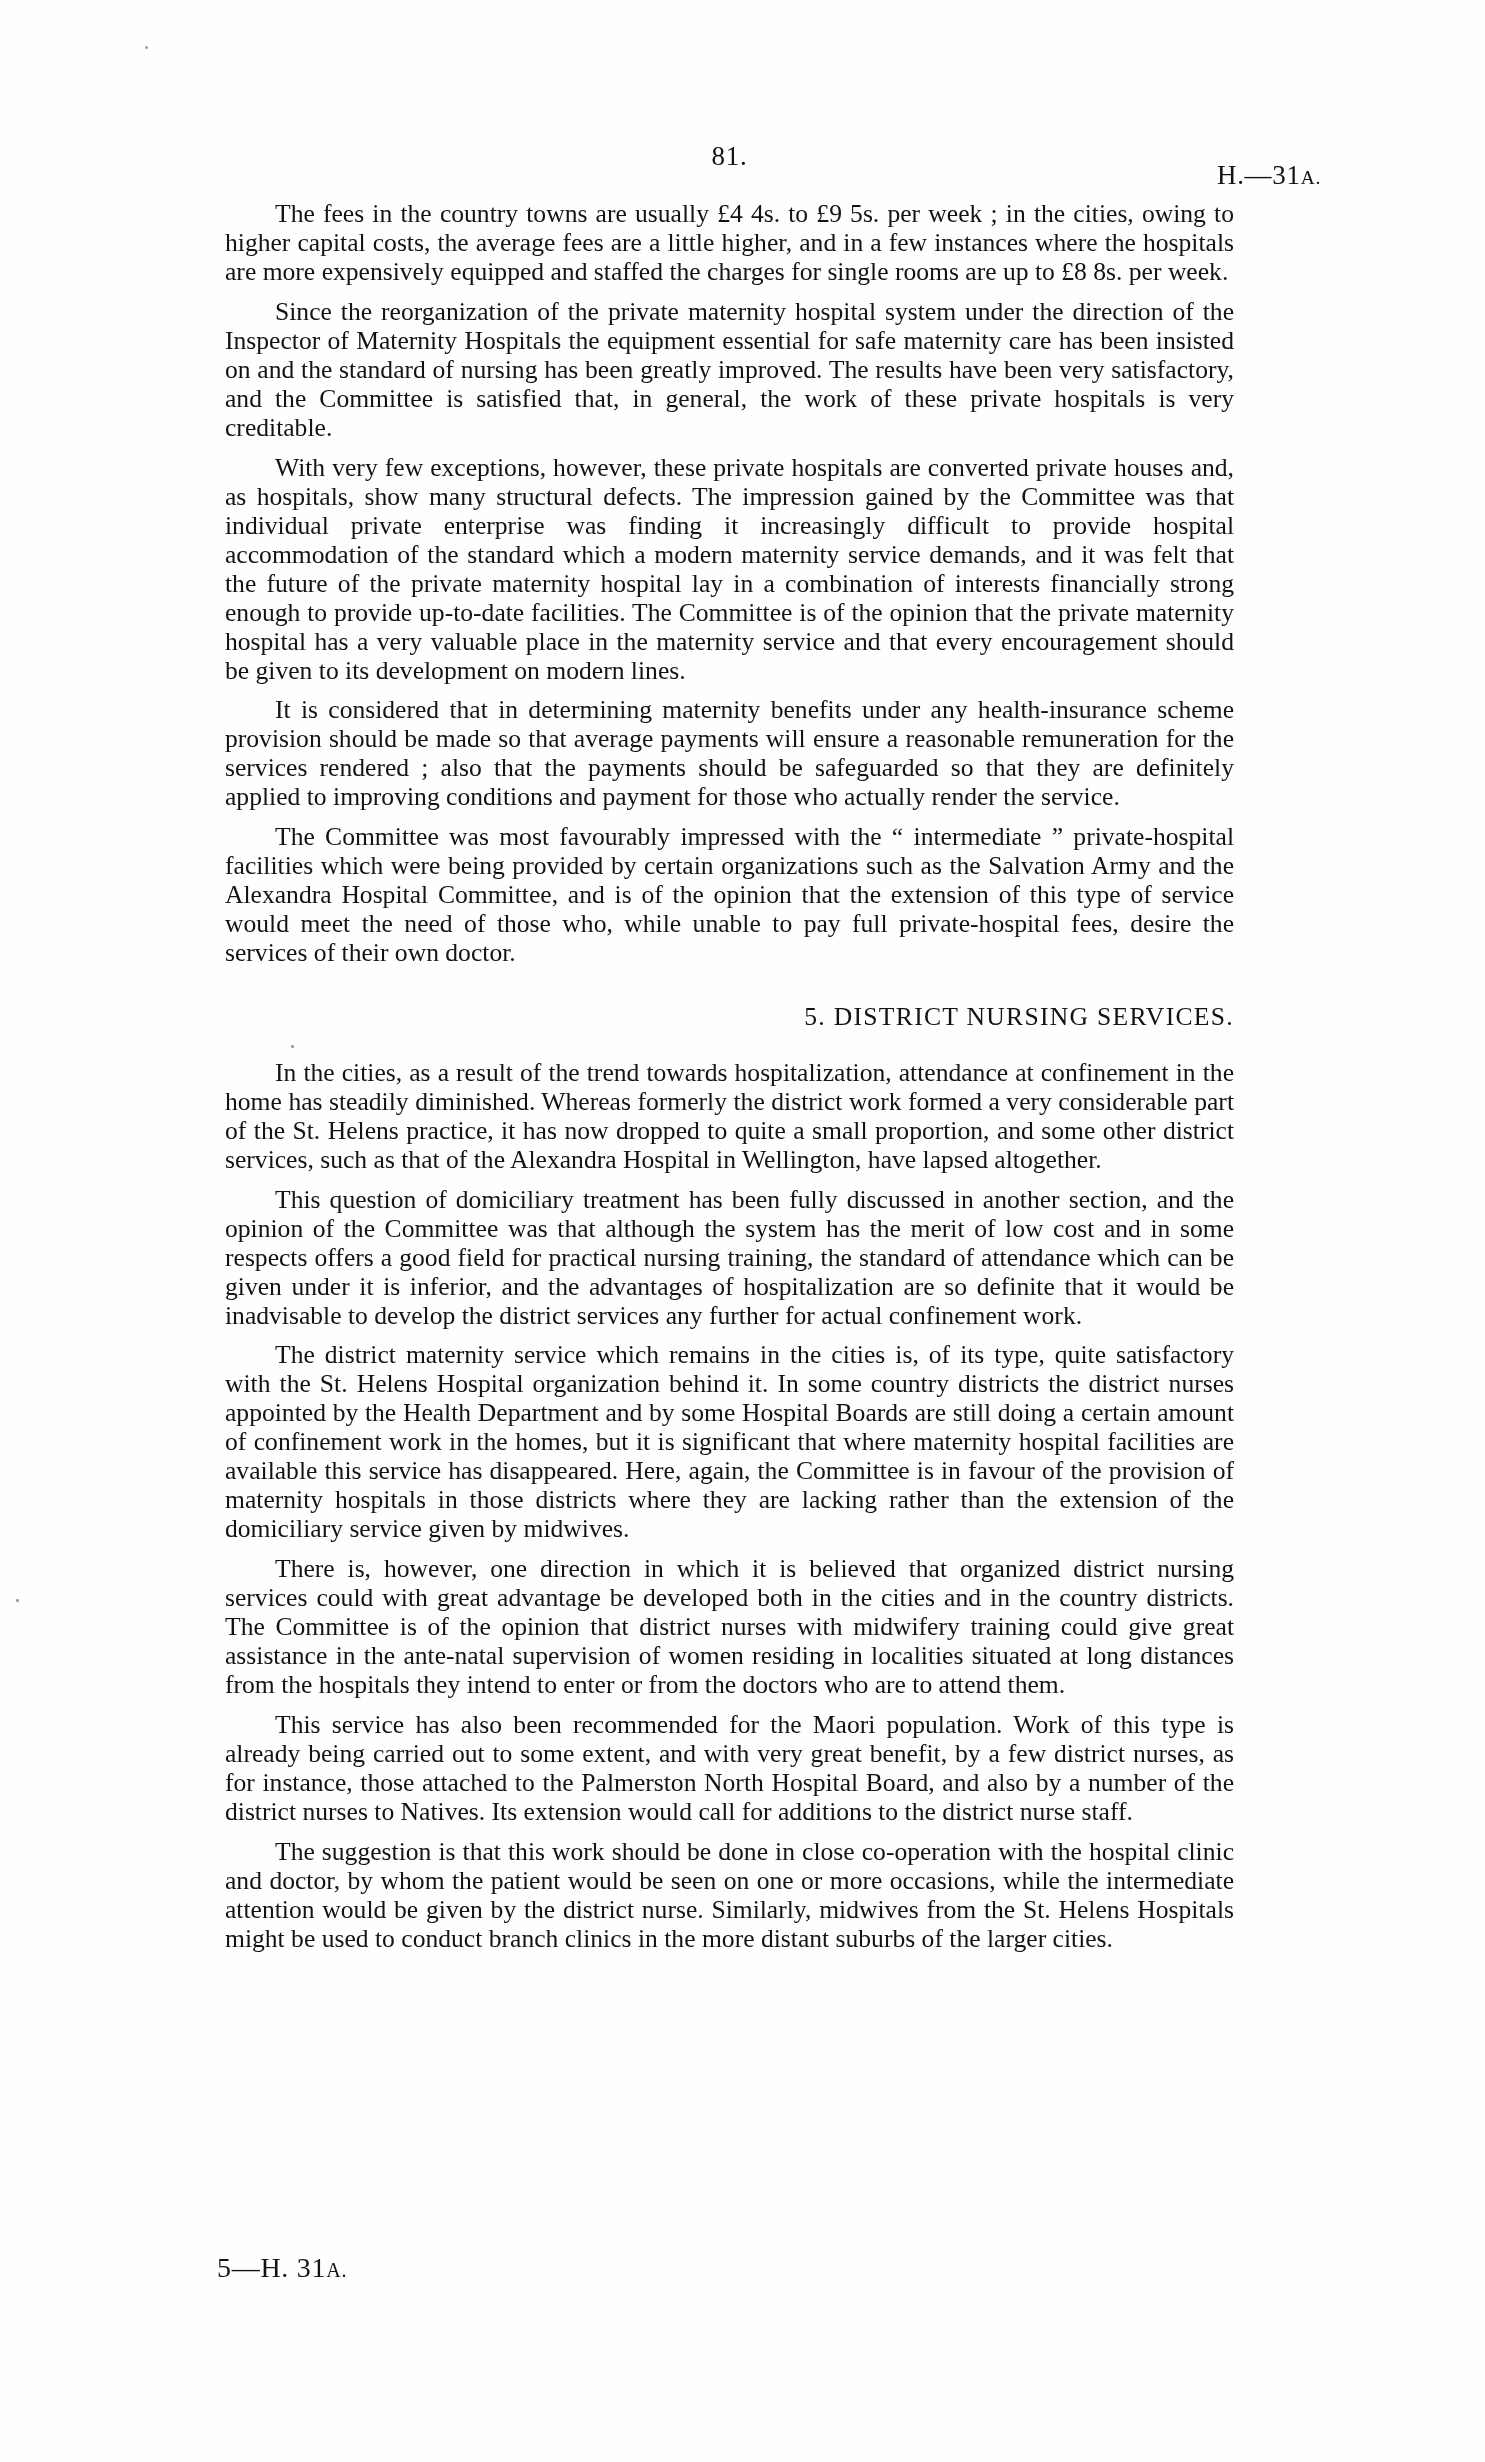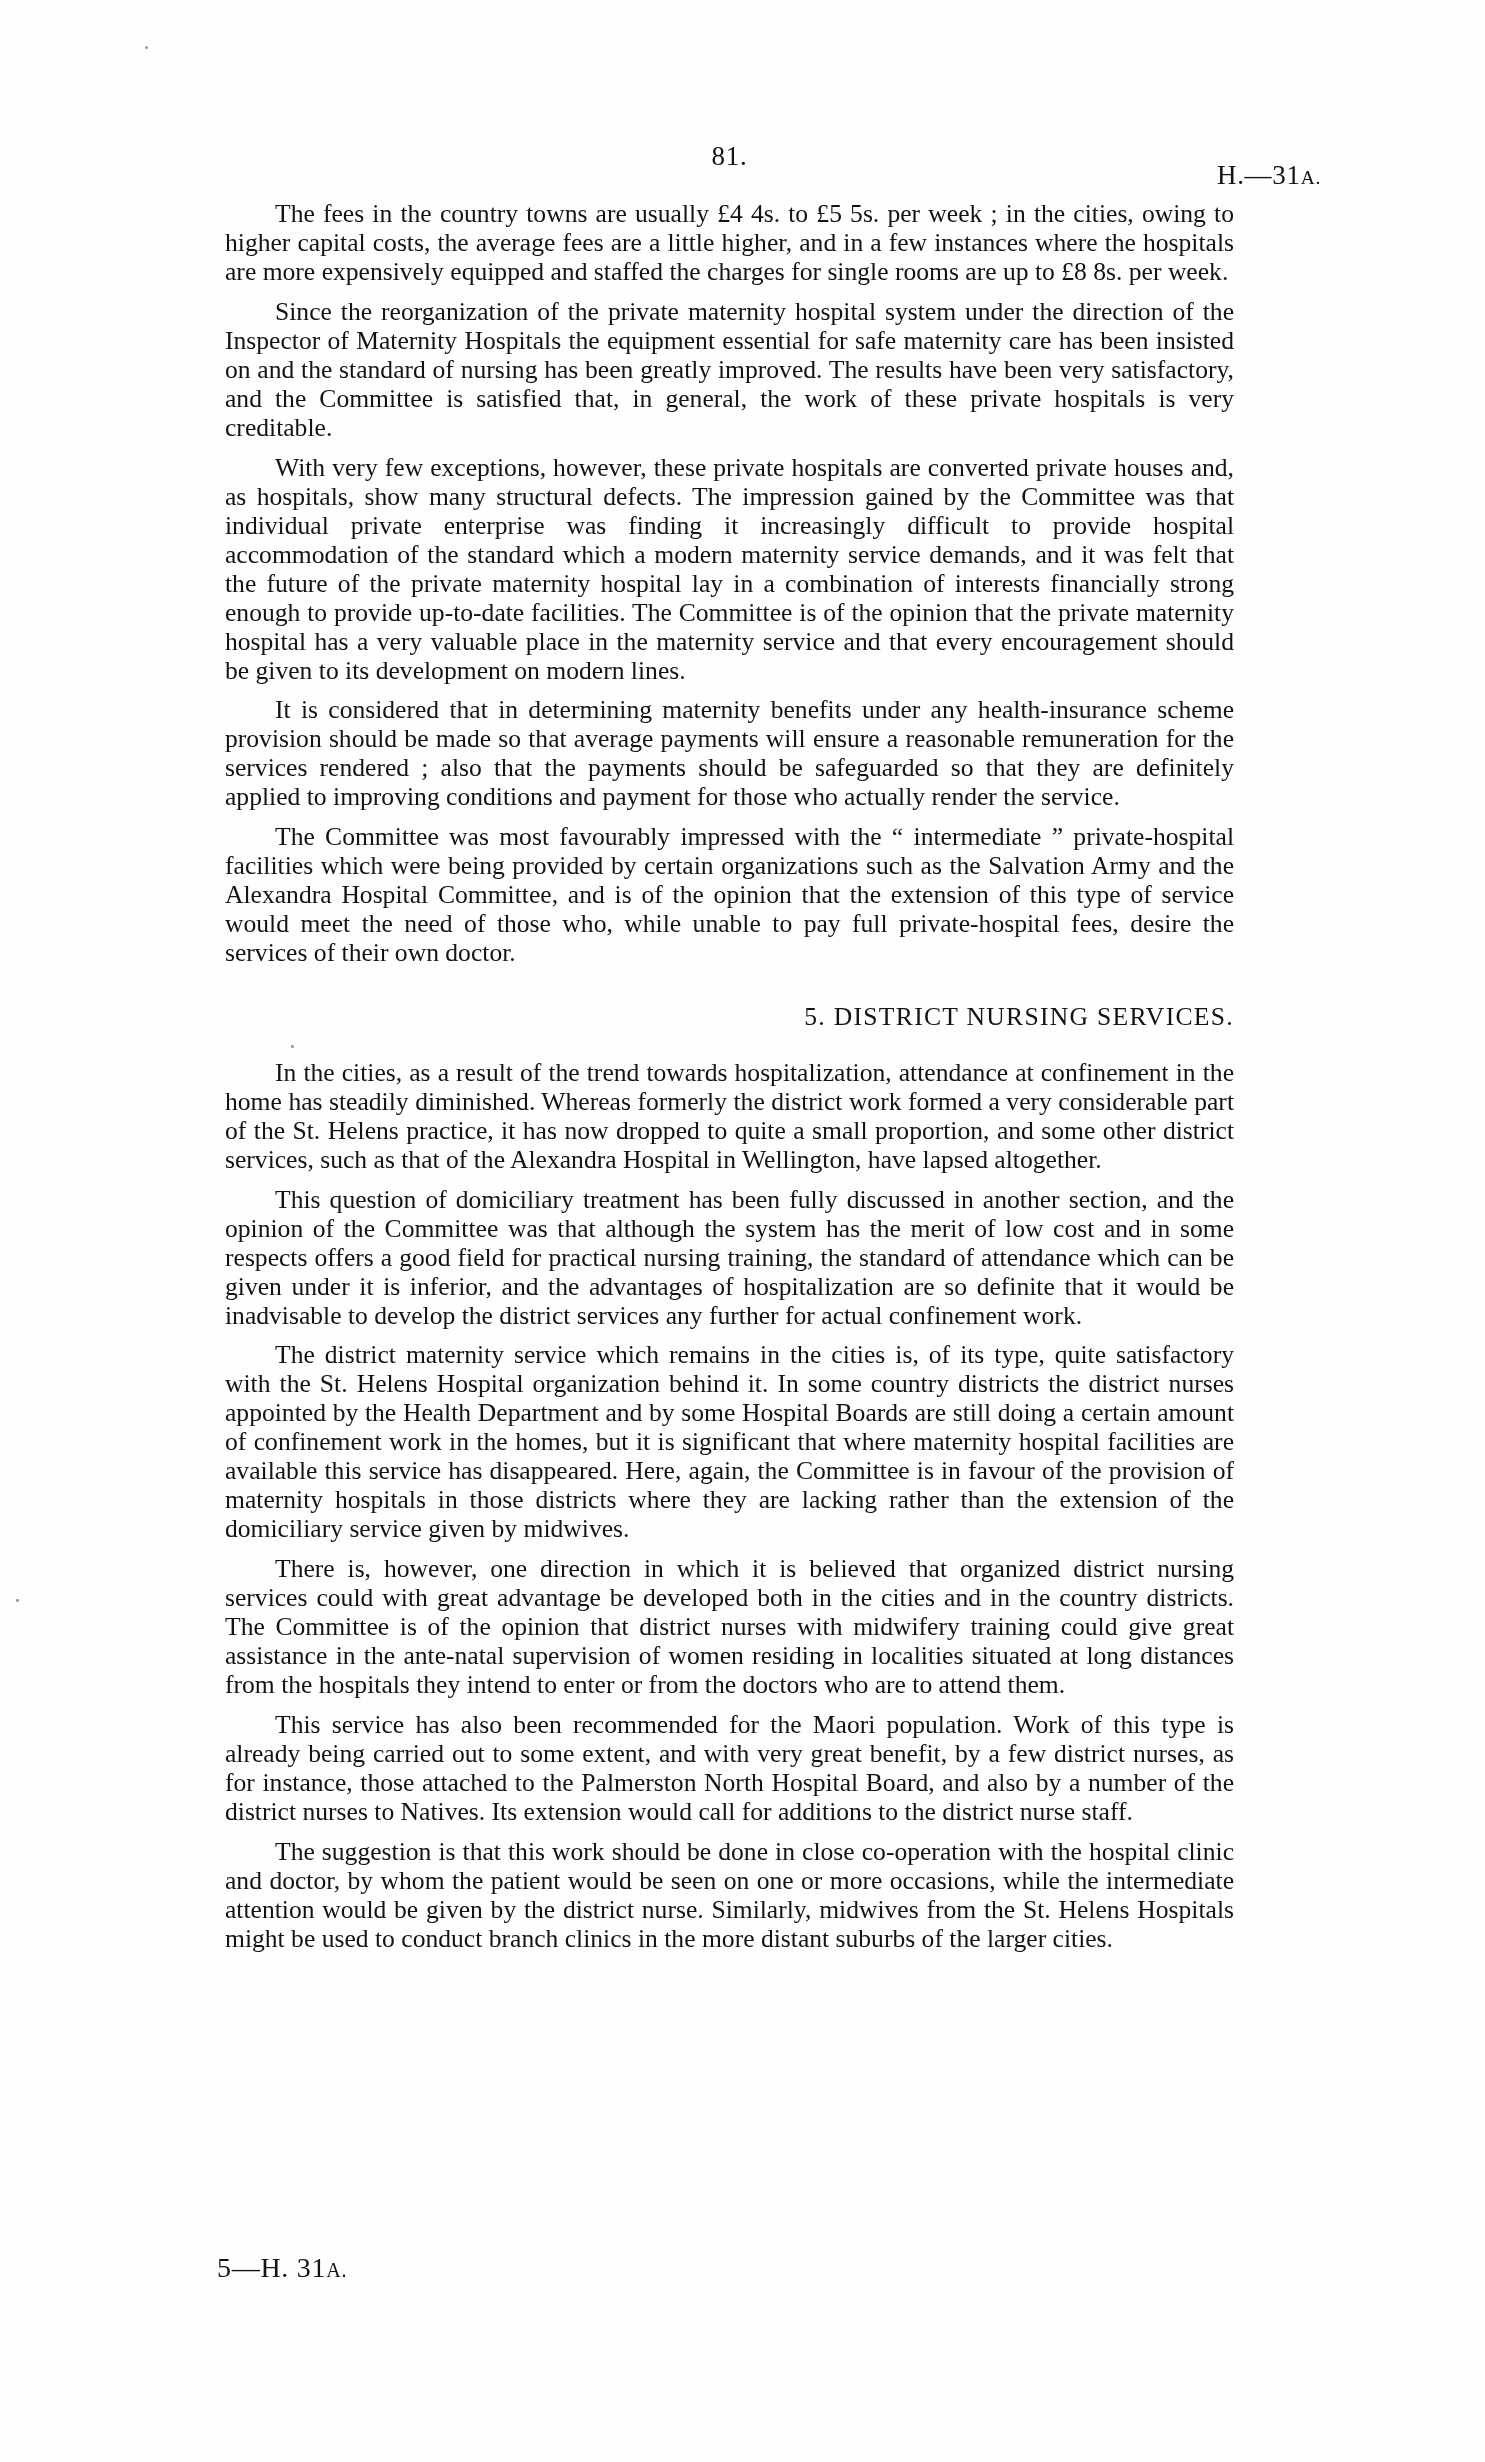--- a/index.html
+++ b/index.html
@@ -94,21 +94,21 @@
   <div class="speck speck-1"></div>
   <div class="speck speck-2"></div>
   <div class="speck speck-3"></div>
 
   <div class="page-header">
     <span class="page-number">81.</span>
     <span class="doc-ref"><span>H.—31</span><span class="smallcap">A.</span></span>
   </div>
 
   <div class="body-text">
-    <p>The fees in the country towns are usually £4 4s. to £5 5s. per week ; in the cities, owing to higher capital costs, the average fees are a little higher, and in a few instances where the hospitals are more expensively equipped and staffed the charges for single rooms are up to £8 8s. per week.</p>
+    <p>The fees in the country towns are usually £4 4s. to £9 5s. per week ; in the cities, owing to higher capital costs, the average fees are a little higher, and in a few instances where the hospitals are more expensively equipped and staffed the charges for single rooms are up to £8 8s. per week.</p>
     <p>Since the reorganization of the private maternity hospital system under the direction of the Inspector of Maternity Hospitals the equipment essential for safe maternity care has been insisted on and the standard of nursing has been greatly improved.  The results have been very satisfactory, and the Committee is satisfied that, in general, the work of these private hospitals is very creditable.</p>
     <p>With very few exceptions, however, these private hospitals are converted private houses and, as hospitals, show many structural defects.  The impression gained by the Committee was that individual private enterprise was finding it increasingly difficult to provide hospital accommodation of the standard which a modern maternity service demands, and it was felt that the future of the private maternity hospital lay in a combination of interests financially strong enough to provide up-to-date facilities. The Committee is of the opinion that the private maternity hospital has a very valuable place in the maternity service and that every encouragement should be given to its development on modern lines.</p>
     <p>It is considered that in determining maternity benefits under any health-insurance scheme provision should be made so that average payments will ensure a reasonable remuneration for the services rendered ; also that the payments should be safeguarded so that they are definitely applied to improving conditions and payment for those who actually render the service.</p>
     <p>The Committee was most favourably impressed with the “ intermediate ” private-hospital facilities which were being provided by certain organizations such as the Salvation Army and the Alexandra Hospital Committee, and is of the opinion that the extension of this type of service would meet the need of those who, while unable to pay full private-hospital fees, desire the services of their own doctor.</p>
 
     <h2 class="section-heading">5. DISTRICT NURSING SERVICES.</h2>
 
     <p>In the cities, as a result of the trend towards hospitalization, attendance at confinement in the home has steadily diminished.  Whereas formerly the district work formed a very considerable part of the St. Helens practice, it has now dropped to quite a small proportion, and some other district services, such as that of the Alexandra Hospital in Wellington, have lapsed altogether.</p>
     <p>This question of domiciliary treatment has been fully discussed in another section, and the opinion of the Committee was that although the system has the merit of low cost and in some respects offers a good field for practical nursing training, the standard of attendance which can be given under it is inferior, and the advantages of hospitalization are so definite that it would be inadvisable to develop the district services any further for actual confinement work.</p>
     <p>The district maternity service which remains in the cities is, of its type, quite satisfactory with the St. Helens Hospital organization behind it.  In some country districts the district nurses appointed by the Health Department and by some Hospital Boards are still doing a certain amount of confinement work in the homes, but it is significant that where maternity hospital facilities are available this service has disappeared. Here, again, the Committee is in favour of the provision of maternity hospitals in those districts where they are lacking rather than the extension of the domiciliary service given by midwives.</p>

